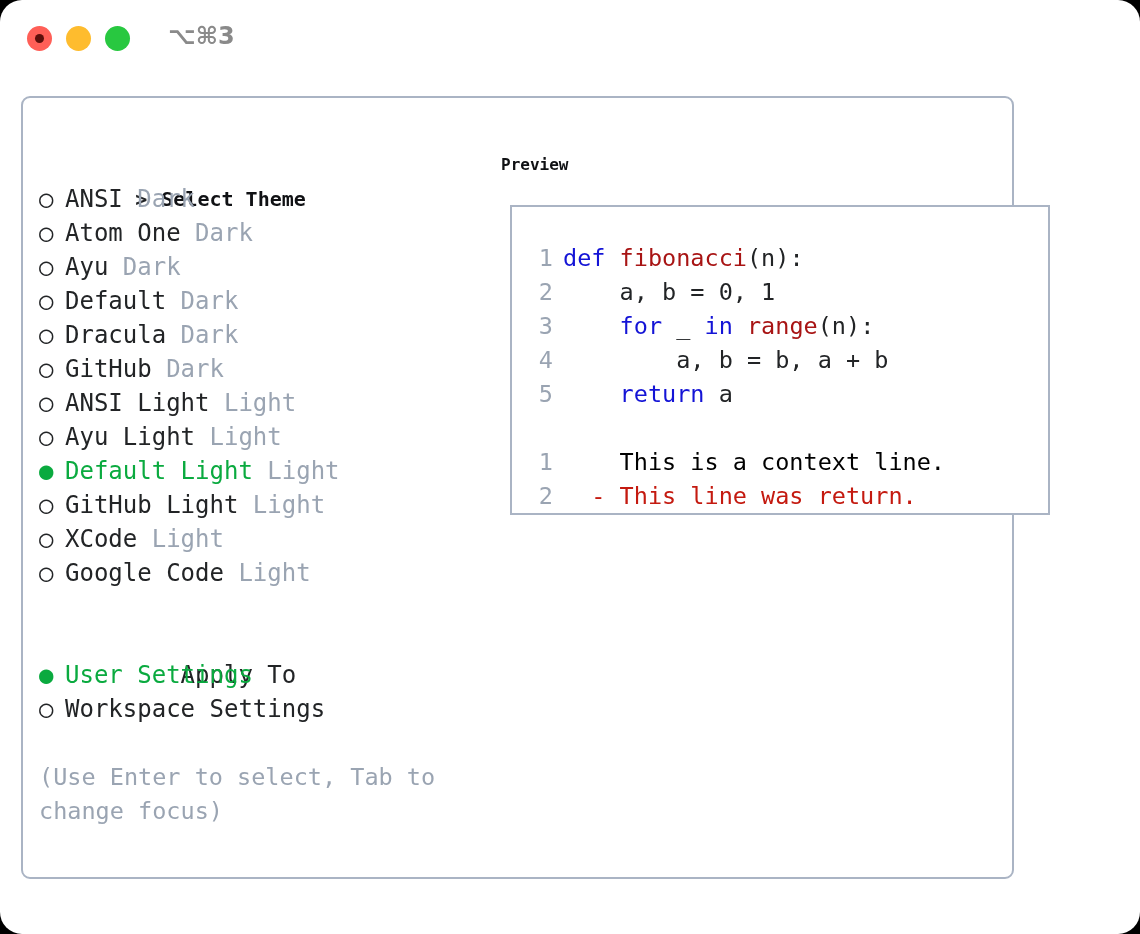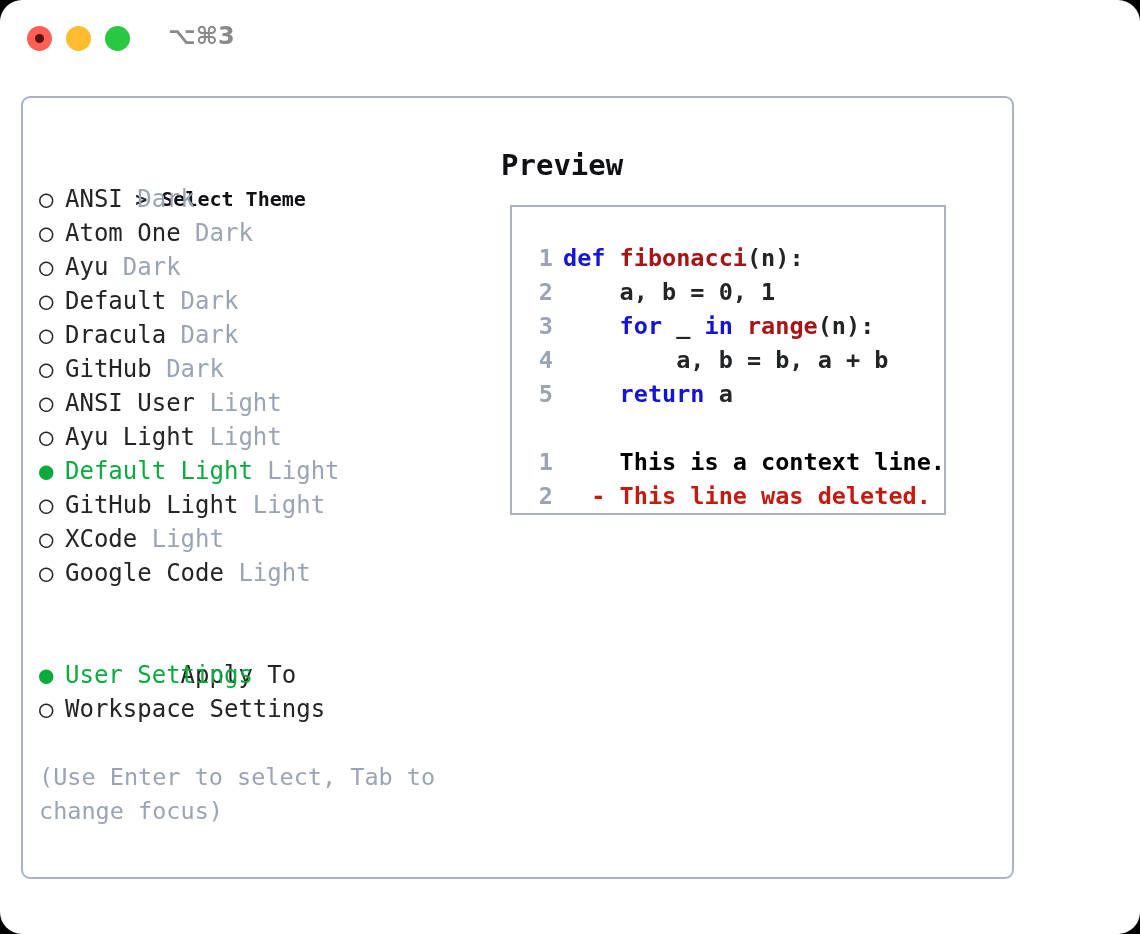--- a/index.html
+++ b/index.html
@@ -121,36 +121,35 @@
     color: #9aa4b2;
     width: 420px;
     white-space: pre-wrap;
   }
 
   
   .preview-title {
     position: absolute;
     left: 478px;
     top: 50px;
-    font-size: 29px;
+    font-size: 16px;
     font-weight: bold;
     color: #101114;
     line-height: 34px;
     white-space: pre;
   }
   .code-panel {
     position: absolute;
     left: 487px;
     top: 107px;
-    width: 436px;
+    width: 540px;
     height: 310px;
     border: 2px solid #aab4c4;
     box-sizing: border-box;
     background: #ffffff;
-    font-weight: bold;
   }
   .code-inner {
     position: absolute;
     left: 7px;
     top: 34px;
     right: 4px;
   }
   .cline {
     height: 34px;
     line-height: 34px;
@@ -195,21 +194,21 @@
         <span class="marker">&gt;</span><span>Select Theme</span>
       </div>
 
       <div id="theme-list">
           <div class="row"><span class="marker">○</span><span>ANSI</span><span> </span><span class="dim">Dark</span></div>
           <div class="row"><span class="marker">○</span><span>Atom One</span><span> </span><span class="dim">Dark</span></div>
           <div class="row"><span class="marker">○</span><span>Ayu</span><span> </span><span class="dim">Dark</span></div>
           <div class="row"><span class="marker">○</span><span>Default</span><span> </span><span class="dim">Dark</span></div>
           <div class="row"><span class="marker">○</span><span>Dracula</span><span> </span><span class="dim">Dark</span></div>
           <div class="row"><span class="marker">○</span><span>GitHub</span><span> </span><span class="dim">Dark</span></div>
-          <div class="row"><span class="marker">○</span><span>ANSI User</span><span> </span><span class="dim">Light</span></div>
+          <div class="row"><span class="marker">○</span><span>ANSI Light</span><span> </span><span class="dim">Light</span></div>
           <div class="row"><span class="marker">○</span><span>Ayu Light</span><span> </span><span class="dim">Light</span></div>
           <div class="row sel"><span class="marker">●</span><span>Default Light</span><span> </span><span class="dim">Light</span></div>
           <div class="row"><span class="marker">○</span><span>GitHub Light</span><span> </span><span class="dim">Light</span></div>
           <div class="row"><span class="marker">○</span><span>XCode</span><span> </span><span class="dim">Light</span></div>
           <div class="row"><span class="marker">○</span><span>Google Code</span><span> </span><span class="dim">Light</span></div>
         </div>
 
       <div class="spacer"></div>
 
       <div class="row plain-hdr">
@@ -233,19 +232,19 @@
         <div id="code-lines">
             <div class="cline"><span class="ln">1</span><span class="kw">def </span><span class="fn">fibonacci</span><span class="tok">(n):</span></div>
             <div class="cline"><span class="ln">2</span><span class="tok">    a, b = 0, 1</span></div>
             <div class="cline"><span class="ln">3</span><span class="tok">    </span><span class="kw">for</span><span class="tok"> _ </span><span class="kw">in</span><span class="tok"> </span><span class="fn">range</span><span class="tok">(n):</span></div>
             <div class="cline"><span class="ln">4</span><span class="tok">        a, b = b, a + b</span></div>
             <div class="cline"><span class="ln">5</span><span class="tok">    </span><span class="kw">return</span><span class="tok"> a</span></div>
           </div>
         <div class="blank"></div>
         <div id="diff-lines">
             <div class="cline"><span class="ln">1</span><span class="ctx">    </span><span class="ctx">This is a context line.</span></div>
-            <div class="cline"><span class="ln">2</span><span class="del">  - </span><span class="del">This line was deleted.</span></div>
+            <div class="cline"><span class="ln">2</span><span class="del">  - </span><span class="del">This line was return.</span></div>
           </div>
       </div>
     </div>
 
   </div>
 </div>
 
 </body></html>

